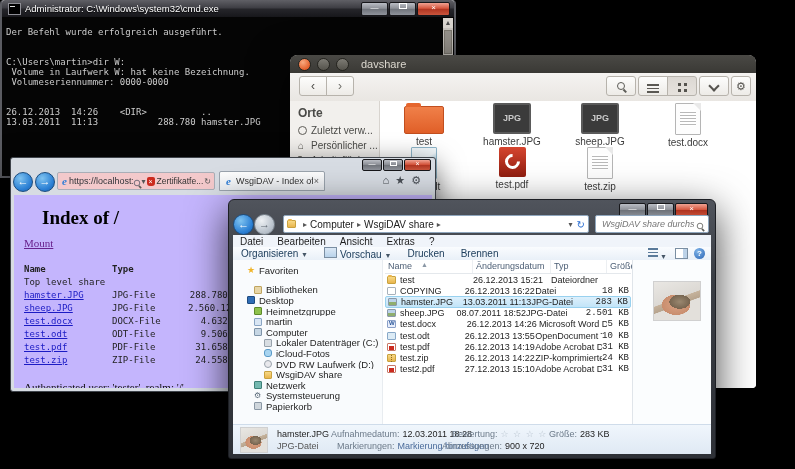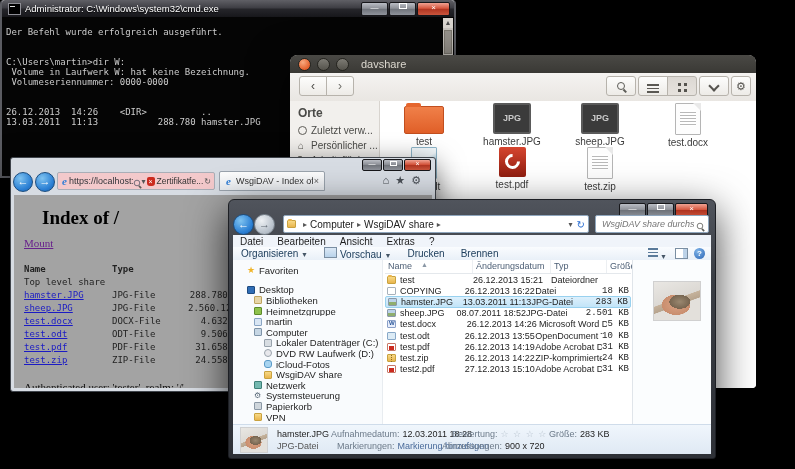--- a/index.html
+++ b/index.html
@@ -114,21 +114,21 @@
   .ie-url{font-size:9px;color:#33353a;white-space:nowrap;overflow:hidden;flex:1;}
   .ie-mini{font-size:8px;color:#555;margin:0 1px;}
   .shield{width:8px;height:9px;background:#cc2a1e;border-radius:2px 2px 3px 3px;color:#fff;font-size:7px;
           line-height:9px;text-align:center;margin-right:2px;flex:none;}
   .ie-cert{font-size:8.5px;color:#333;white-space:nowrap;}
   .ie-tab{position:absolute;left:206px;top:0;width:106px;height:20px;background:linear-gradient(#fdfdfd,#e9ecf0);
           border:1px solid #9aa3ad;border-radius:2px 2px 0 0;display:flex;align-items:center;padding:0 4px;box-sizing:border-box;}
   .ie-tab-title{font-size:9px;color:#333;flex:1;white-space:nowrap;overflow:hidden;margin-left:3px;}
   .ie-tab-x{color:#666;font-size:9px;padding:0 1px;}
   .ie-icons{position:absolute;right:6px;top:3px;font-size:11px;color:#4a4f56;letter-spacing:6px;}
-  .ie-page{position:absolute;left:3px;right:3px;top:37px;bottom:3px;background:#a3a3a3;overflow:hidden;}
+  .ie-page{position:absolute;left:3px;right:3px;top:37px;bottom:3px;background:#c4b5fd;overflow:hidden;}
   .ie-h1{font-family:"Liberation Serif",serif;font-weight:bold;font-size:19px;color:#000;margin:12px 0 4px 28px;}
   .ie-mount{font-family:"Liberation Serif",serif;font-size:11px;color:#68218c;margin-left:10px;display:inline-block;}
   .ie-table{margin:12px 0 0 10px;font-family:"DejaVu Sans Mono",monospace;font-size:9px;line-height:13px;color:#222;}
   .ie-row{display:flex;}
   .ie-c1{width:88px;}
   .ie-c2{width:76px;}
   .ie-c3{width:56px;text-align:right;white-space:nowrap;}
   .ie-hdr{font-weight:bold;}
   .ie-link{color:#1b1bc4;text-decoration:underline;}
   .ie-auth{font-family:"Liberation Serif",serif;font-size:11px;color:#111;margin:14px 0 0 10px;}
@@ -457,71 +457,67 @@
       <span class="pane-ico"></span>
       <span class="help-ico">?</span>
     </div>
     <div class="x-main">
       <div class="x-nav">
         <div class="nrow ind0">
             <span class="ni ni-star">★</span>
             <span>Favoriten</span>
           </div>
         <div class="nsp"></div>
+        <div class="nrow ind1">
+            <span class="ni ni-library"></span>
+            <span>Bibliotheken</span>
+          </div>
         <div class="nrow ind0">
             <span class="ni ni-desktop"></span>
             <span>Desktop</span>
           </div>
         <div class="nrow ind1">
-            <span class="ni ni-library"></span>
-            <span>Bibliotheken</span>
-          </div>
-        <div class="nrow ind1">
             <span class="ni ni-home"></span>
             <span>Heimnetzgruppe</span>
           </div>
         <div class="nrow ind1">
             <span class="ni ni-user"></span>
             <span>martin</span>
           </div>
         <div class="nrow ind1">
             <span class="ni ni-comp"></span>
             <span>Computer</span>
           </div>
         <div class="nrow ind2">
             <span class="ni ni-drive"></span>
             <span>Lokaler Datenträger (C:)</span>
           </div>
         <div class="nrow ind2">
+            <span class="ni ni-cloud"></span>
+            <span>iCloud-Fotos</span>
+          </div>
+        <div class="nrow ind2">
             <span class="ni ni-dvd"></span>
             <span>DVD RW Laufwerk (D:)</span>
-          </div>
-        <div class="nrow ind2">
-            <span class="ni ni-cloud"></span>
-            <span>iCloud-Fotos</span>
           </div>
         <div class="nrow ind2">
             <span class="ni ni-folder"></span>
             <span>WsgiDAV share</span>
           </div>
         <div class="nrow ind1">
             <span class="ni ni-net"></span>
             <span>Netzwerk</span>
           </div>
         <div class="nrow ind1">
             <span class="ni ni-gear">⚙</span>
             <span>Systemsteuerung</span>
           </div>
         <div class="nrow ind1">
             <span class="ni ni-bin"></span>
             <span>Papierkorb</span>
-          </div>
-        <div class="nrow ind1">
-            <span class="ni ni-folder"></span>
-            <span>VPN</span>
           </div>
       </div>
       <div class="x-list">
         <div class="x-head">
           <span class="hc hc-name"><span>Name</span><span class="sort">▲</span></span>
           <span class="hc hc-date">Änderungsdatum</span>
           <span class="hc hc-type">Typ</span>
           <span class="hc hc-size">Größe</span>
         </div>
         <div class="x-row">

